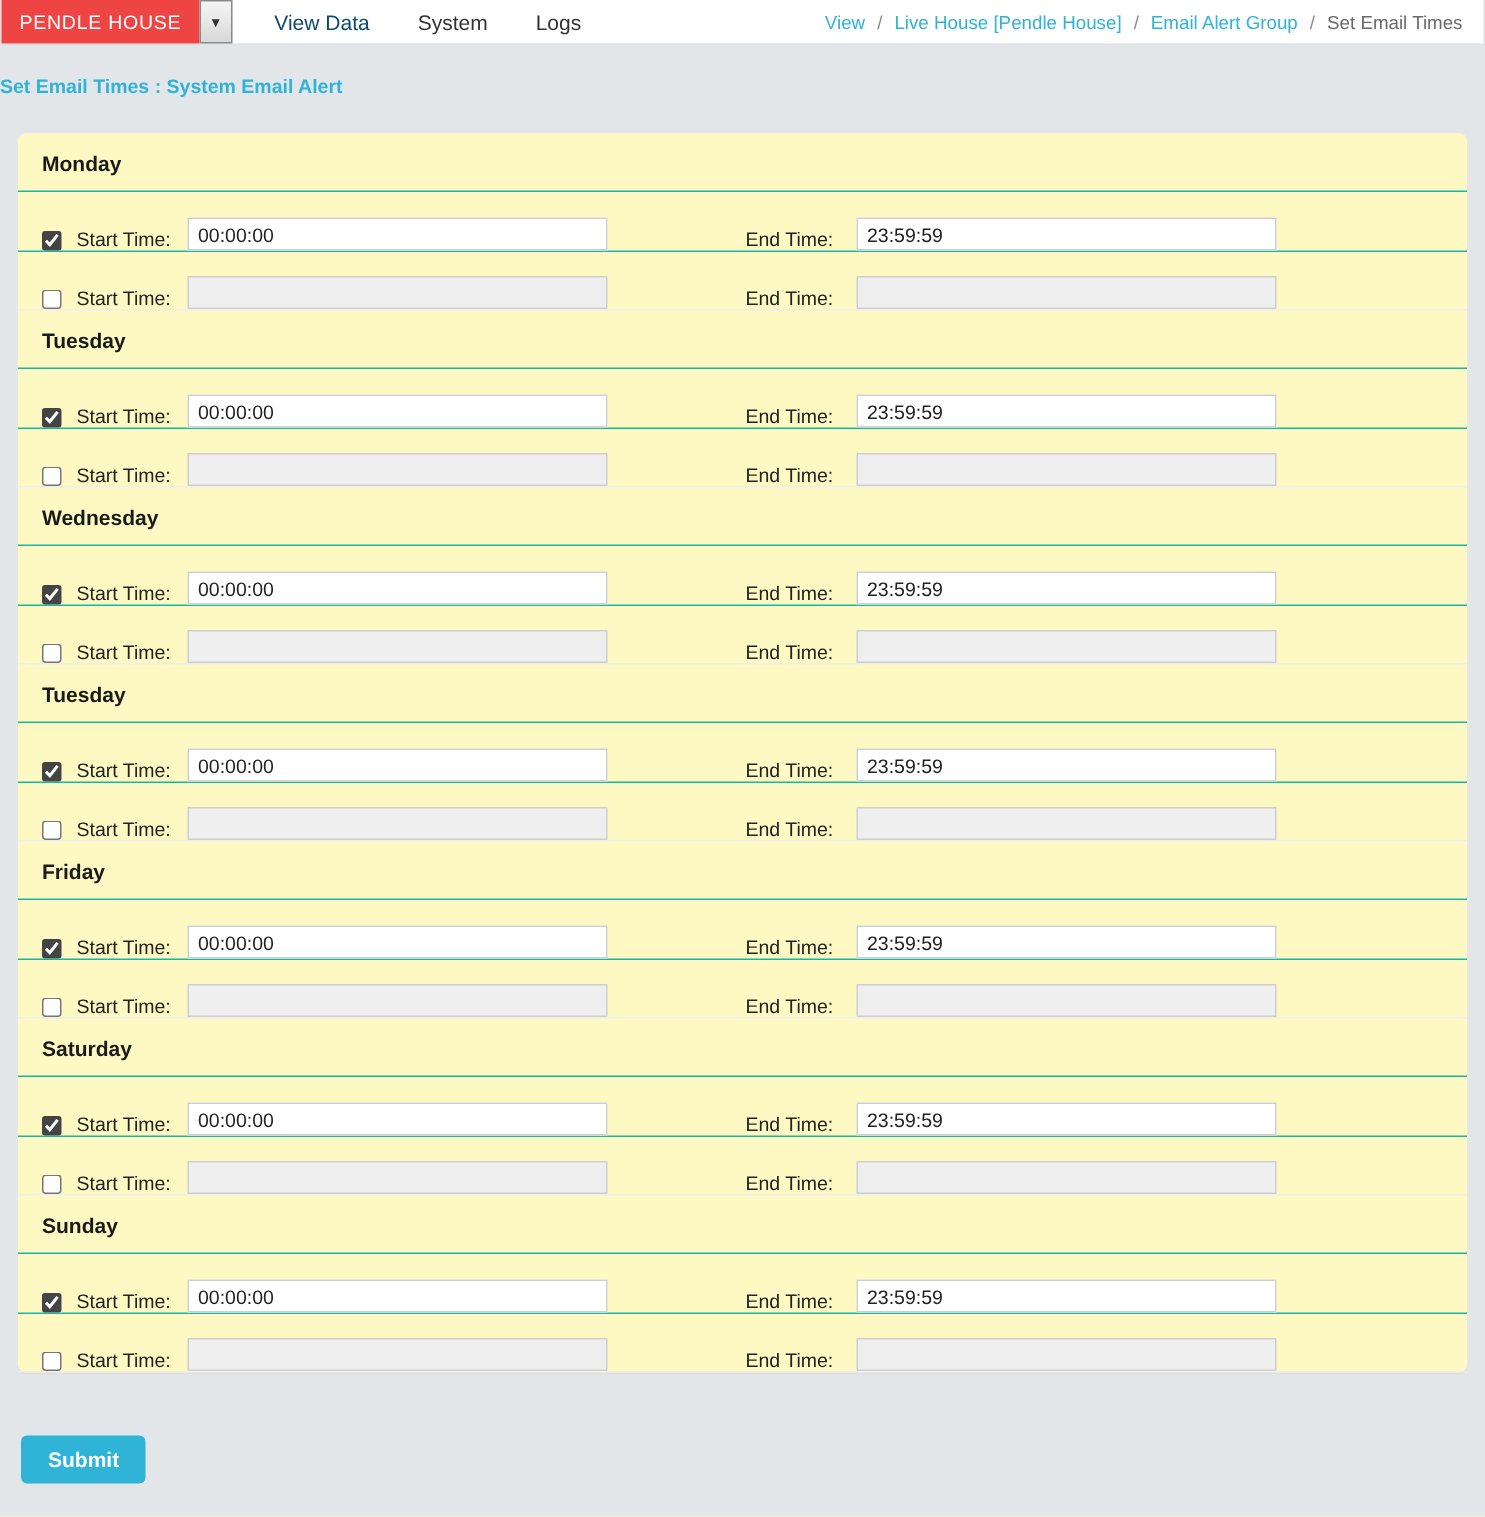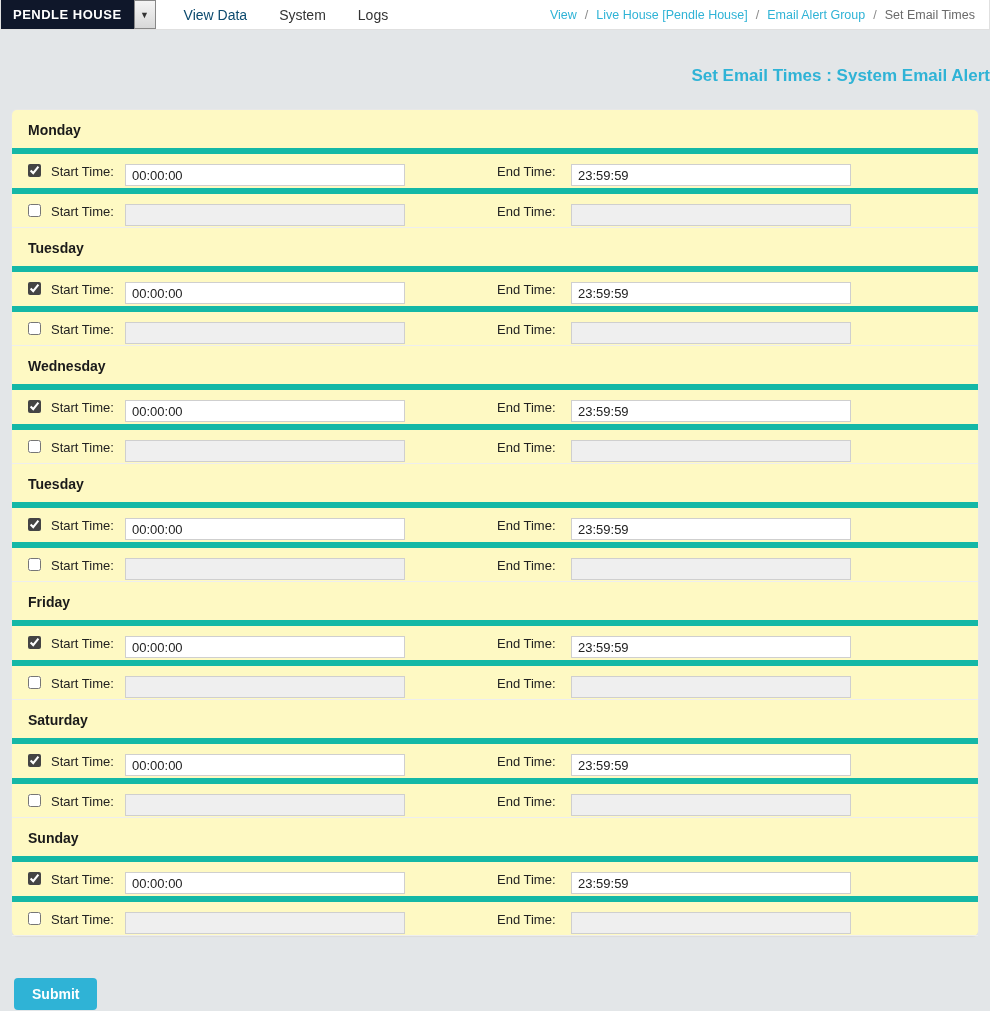--- a/index.html
+++ b/index.html
@@ -1,32 +1,32 @@
 <!DOCTYPE html>
 <html><head>
 <meta charset="utf-8">
 <style>
   * { box-sizing: border-box; margin:0; padding:0; }
   body { font-family: Arial, Helvetica, sans-serif; background:#e3e6e8; font-size:13px; color:#2a2a2a; }
   .app { width:990px; margin:0 auto; }
   .topbar { background:#fff; border:1px solid #e0e0e0; border-top:none; height:30px; display:flex; align-items:stretch; }
   .site-select { display:flex; align-items:stretch; }
-  .site-name { background:#0f172a; color:#fff; font-weight:bold; font-size:13px; padding:0 12px; display:flex; align-items:center; letter-spacing:0.5px; }
+  .site-name { background:#ef4444; color:#fff; font-weight:normal; font-size:13px; padding:0 12px; display:flex; align-items:center; letter-spacing:0.5px; }
   .site-drop { width:22px; background:linear-gradient(#f5f5f5,#d8d8d8); border:1px solid #888; display:flex; align-items:center; justify-content:center; font-size:9px; color:#333; cursor:pointer; }
   .nav { display:flex; align-items:center; gap:32px; padding-left:28px; }
   .nav a { text-decoration:none; color:#333; font-size:14px; }
   .nav a.active { font-weight:normal; color:#0c4a6e; }
   .crumbs { margin-left:auto; display:flex; align-items:center; gap:8px; padding-right:14px; font-size:12.5px; }
   .crumbs a { color:#2fb3d6; text-decoration:none; }
   .crumbs .sep { color:#8a8a8a; }
   .crumbs .current { color:#6a6a6a; }
-  .page-title { text-align:right; color:#2fb3d6; font-weight:bold; font-size:17px; padding:36px 0 24px; }
+  .page-title { text-align:left; color:#2fb3d6; font-weight:bold; font-size:13px; padding:20px 0 24px; }
   .card { background:#fef9c3; border-radius:5px; margin:0 12px; box-shadow:0 1px 1px rgba(0,0,0,0.06), 0 0 0 1px #e8e8e8; }
   .day-header { font-weight:bold; font-size:14px; padding:12px 16px 10px; color:#1a1a1a; }
-  .row { display:flex; align-items:flex-start; border-top:6px solid #14b8a6; height:40px; padding:10px 16px; }
+  .row { display:flex; align-items:flex-end; border-top:1px solid #14b8a6; height:40px; padding:0 16px; }
   .row.sep-below { border-bottom:1px solid #eeeeee; }
   .chk { width:13px; height:13px; margin-right:10px; accent-color:#444; }
   .lbl { width:74px; font-size:13px; color:#222; }
   .end-lbl { width:74px; font-size:13px; color:#222; margin-left:92px; }
   input.time { height:22px; width:280px; border:1px solid #cfcfcf; padding:0 6px; font-size:13px; color:#222; background:#fff; }
   input.time:disabled { background:#efefef; color:#888; }
   .submit-wrap { padding:14px 14px 10px; }
   .submit-btn { background:#2fb3d6; color:#fff; border:none; border-radius:4px; padding:8px 18px; font-size:14px; font-weight:bold; cursor:pointer;margin-top:28px; }
 </style>
 </head>

